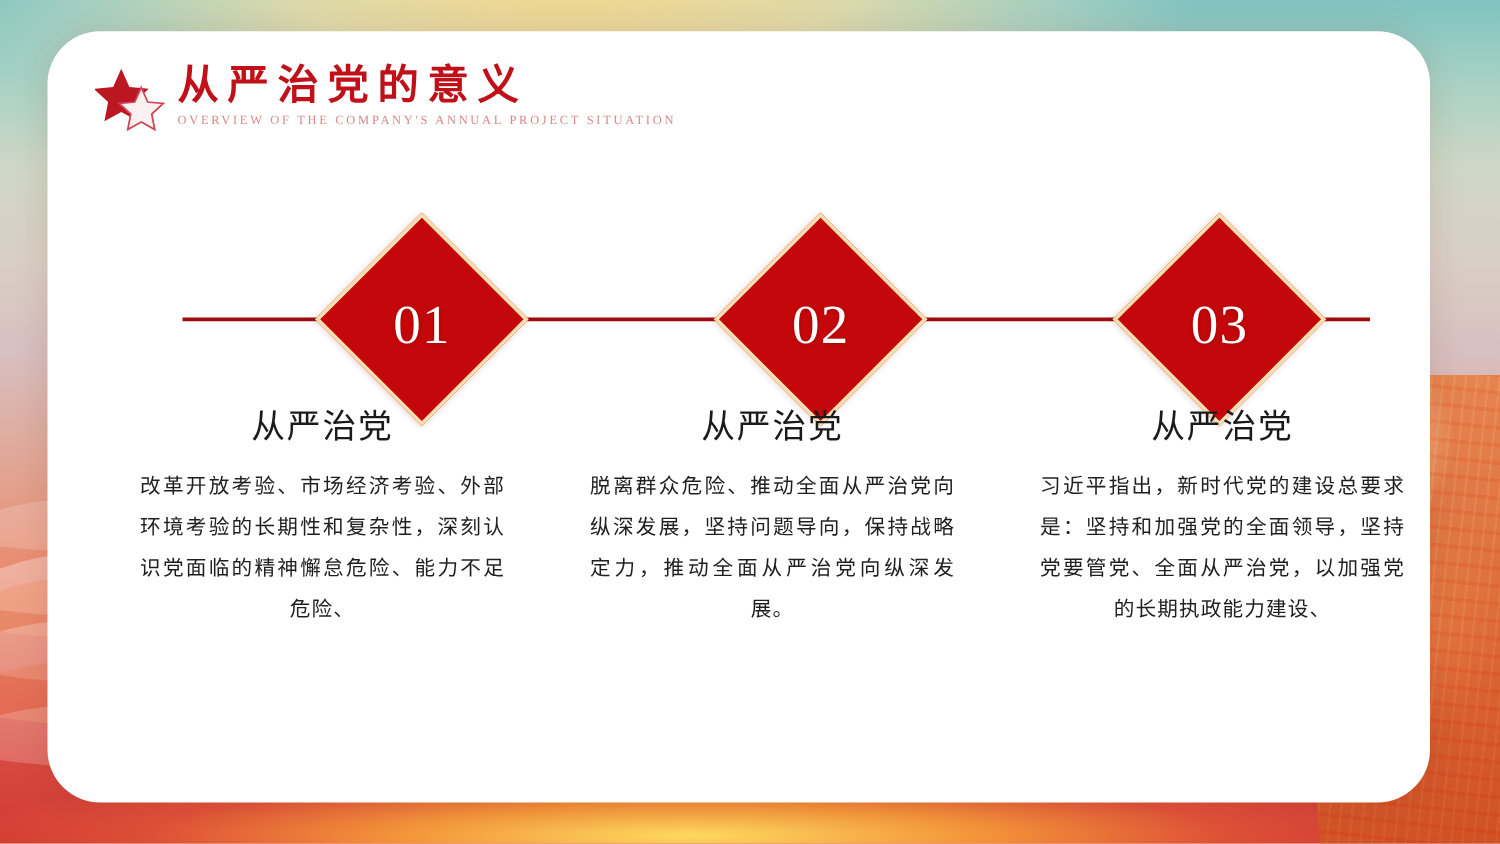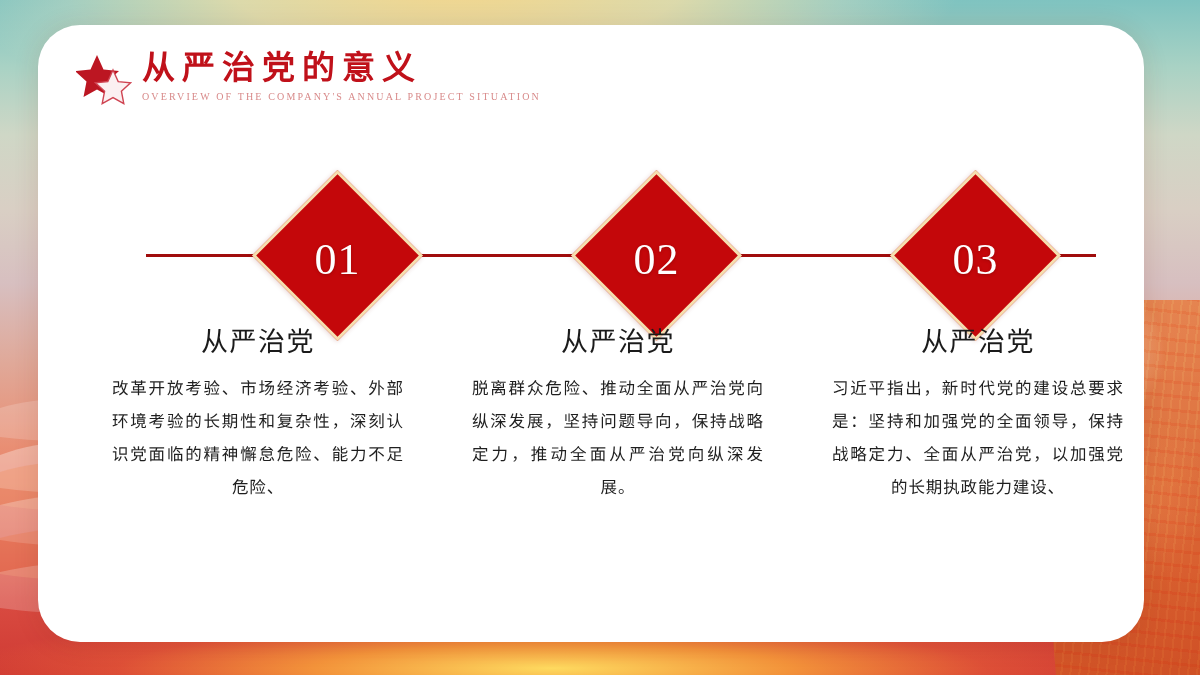--- a/index.html
+++ b/index.html
@@ -185,21 +185,21 @@
   }
 
   .col-body {
     font-size:16.5px;
     color:#1f1f1f;
     line-height:2.0;
     letter-spacing:.9px;
     text-align:justify;
     text-align-last:center;
     padding:0 4px;
-    font-family:Liberation Mono, monospace;
+    font-family:Liberation Sans, sans-serif;
   }
 </style>
 </head>
 <body>
 
 <div class="slide">
 
   <div class="bg-layer bg-sky"></div>
   <div class="bg-layer bg-sun-top"></div>
   <div class="bg-layer bg-sun-bottom"></div>
@@ -258,18 +258,18 @@
         <div class="col-body">改革开放考验、市场经济考验、外部环境考验的长期性和复杂性，深刻认识党面临的精神懈怠危险、能力不足危险、</div>
       </div>
 
       <div class="col">
         <div class="col-heading">从严治党</div>
         <div class="col-body">脱离群众危险、推动全面从严治党向纵深发展，坚持问题导向，保持战略定力，推动全面从严治党向纵深发展。</div>
       </div>
 
       <div class="col">
         <div class="col-heading">从严治党</div>
-        <div class="col-body">习近平指出，新时代党的建设总要求是：坚持和加强党的全面领导，保持战略定力、全面从严治党，以加强党的长期执政能力建设、</div>
+        <div class="col-body">习近平指出，新时代党的建设总要求是：坚持和加强党的全面领导，坚持党要管党、全面从严治党，以加强党的长期执政能力建设、</div>
       </div>
 
     </div>
   </div>
 </div>
 
 </body></html>

